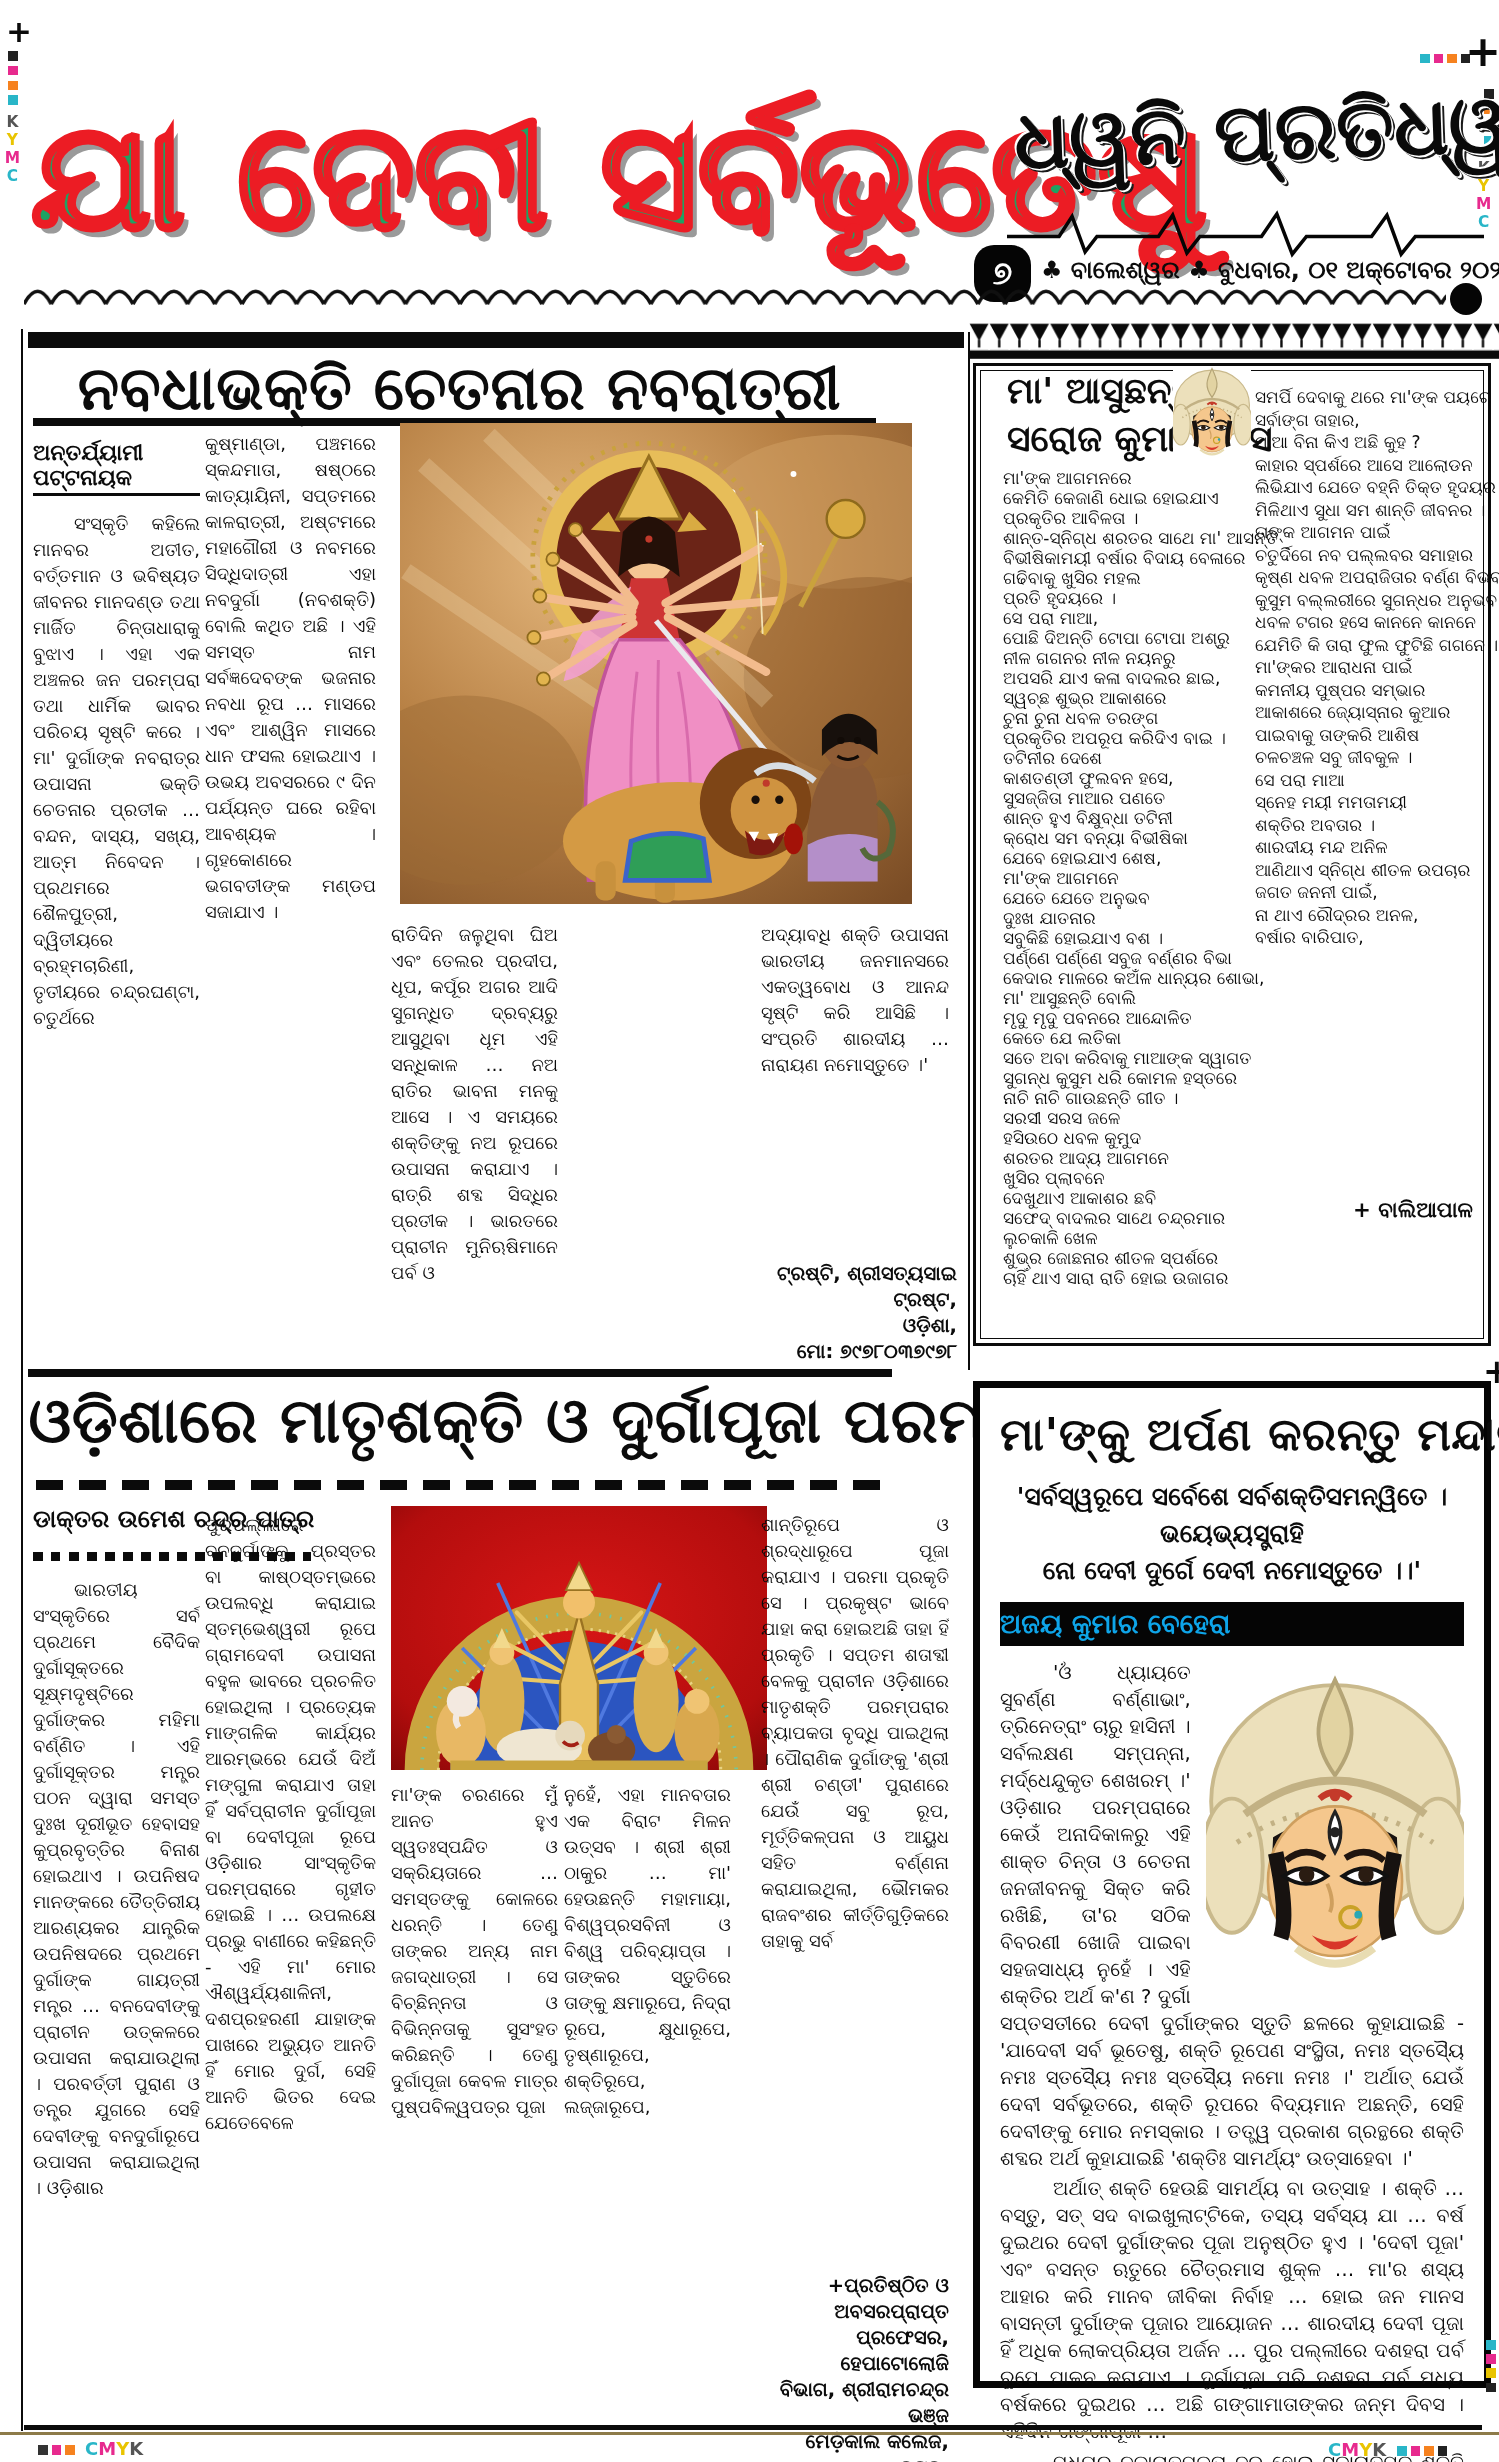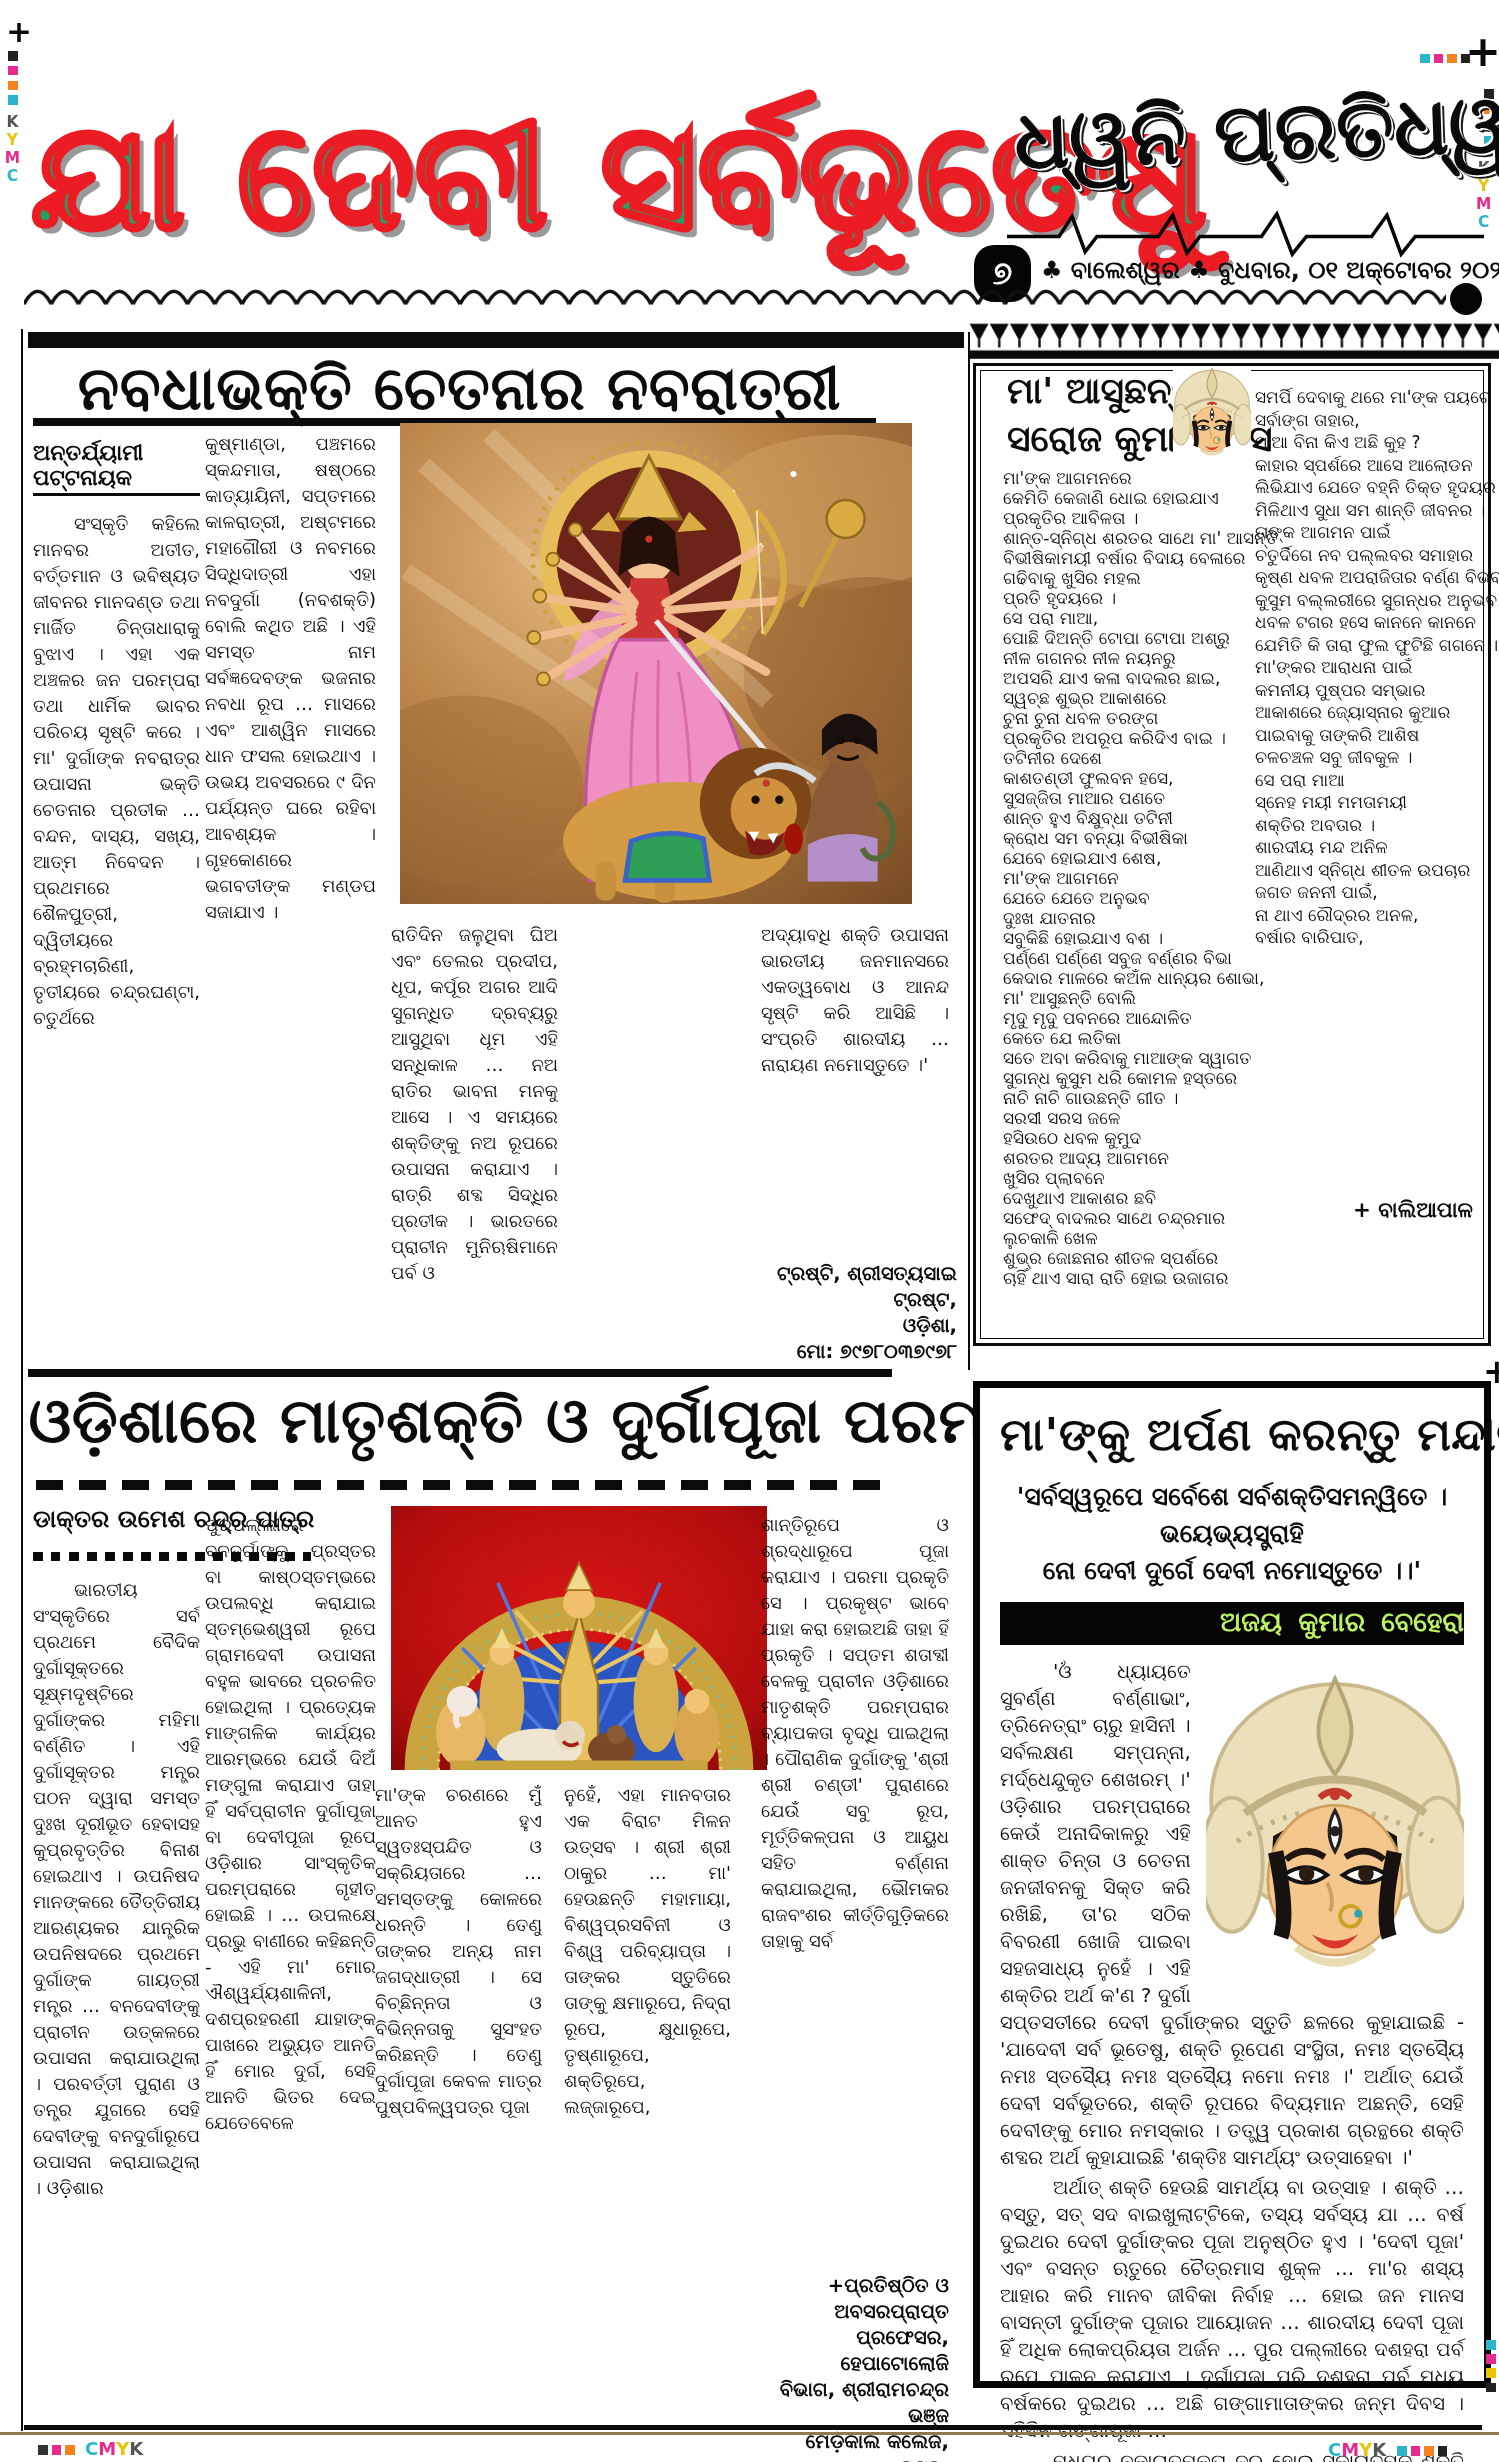--- a/index.html
+++ b/index.html
@@ -279,21 +279,21 @@
     <ellipse cx="516" cy="382" rx="38" ry="58" fill="#d9a84e"></ellipse>
       <circle cx="516" cy="330" r="21" fill="#f0c473"></circle>
     <ellipse cx="250" cy="410" rx="72" ry="34" fill="#efe6d2"></ellipse>
     <circle cx="302" cy="388" r="25" fill="#e6d9bd"></circle>
       <path d="M290 398 q12 12 26 2" stroke="#a32014" stroke-width="6" fill="none"></path>
     <ellipse cx="372" cy="412" rx="40" ry="30" fill="#7a4a28"></ellipse>
       <circle cx="380" cy="386" r="16" fill="#8a5a33"></circle>
     <rect x="100" y="430" width="434" height="16" fill="#caa53f"></rect>
   </svg>
 
-  <div class="abs bodycol just" style="left:375px;top:1782px;width:167px;height:631px;overflow:hidden;">ମା'ଙ୍କ ଚରଣରେ ମୁଁ ଆନତ ହୁଏ ସ୍ୱତଃସ୍ପନ୍ଦିତ ଓ ସକ୍ରିୟତାରେ … ସମସ୍ତଙ୍କୁ କୋଳରେ ଧରନ୍ତି । ତେଣୁ ତାଙ୍କର ଅନ୍ୟ ନାମ ଜଗଦ୍ଧାତ୍ରୀ । ସେ ବିଚ୍ଛିନ୍ନତା ଓ ବିଭିନ୍ନତାକୁ ସୁସଂହତ କରିଛନ୍ତି । ତେଣୁ ଦୁର୍ଗାପୂଜା କେବଳ ମାତ୍ର ପୁଷ୍ପବିଳ୍ୱପତ୍ର ପୂଜା</div>
+  <div class="abs bodycol just" style="left:391px;top:1782px;width:167px;height:631px;overflow:hidden;">ମା'ଙ୍କ ଚରଣରେ ମୁଁ ଆନତ ହୁଏ ସ୍ୱତଃସ୍ପନ୍ଦିତ ଓ ସକ୍ରିୟତାରେ … ସମସ୍ତଙ୍କୁ କୋଳରେ ଧରନ୍ତି । ତେଣୁ ତାଙ୍କର ଅନ୍ୟ ନାମ ଜଗଦ୍ଧାତ୍ରୀ । ସେ ବିଚ୍ଛିନ୍ନତା ଓ ବିଭିନ୍ନତାକୁ ସୁସଂହତ କରିଛନ୍ତି । ତେଣୁ ଦୁର୍ଗାପୂଜା କେବଳ ମାତ୍ର ପୁଷ୍ପବିଳ୍ୱପତ୍ର ପୂଜା</div>
   <div class="abs bodycol just" style="left:564px;top:1782px;width:167px;height:631px;overflow:hidden;">ନୁହେଁ, ଏହା ମାନବତାର ଏକ ବିରାଟ ମିଳନ ଉତ୍ସବ । ଶ୍ରୀ ଶ୍ରୀ ଠାକୁର … ମା' ହେଉଛନ୍ତି ମହାମାୟା, ବିଶ୍ୱପ୍ରସବିନୀ ଓ ବିଶ୍ୱ ପରିବ୍ୟାପ୍ତା । ତାଙ୍କର ସ୍ତୁତିରେ ତାଙ୍କୁ କ୍ଷମାରୂପେ, ନିଦ୍ରା ରୂପେ, କ୍ଷୁଧାରୂପେ, ତୃଷ୍ଣାରୂପେ, ଶକ୍ତିରୂପେ, ଲଜ୍ଜାରୂପେ,</div>
   <div class="abs bodycol just" style="left:761px;top:1512px;width:188px;height:746px;overflow:hidden;">ଶାନ୍ତିରୂପେ ଓ ଶ୍ରଦ୍ଧାରୂପେ ପୂଜା କରାଯାଏ । ପରମା ପ୍ରକୃତି ସେ । ପ୍ରକୃଷ୍ଟ ଭାବେ ଯାହା କରା ହୋଇଅଛି ତାହା ହିଁ ପ୍ରକୃତି । ସପ୍ତମ ଶତାବ୍ଦୀ ବେଳକୁ ପ୍ରାଚୀନ ଓଡ଼ିଶାରେ ମାତୃଶକ୍ତି ପରମ୍ପରାର ବ୍ୟାପକତା ବୃଦ୍ଧି ପାଇଥିଲା । ପୌରାଣିକ ଦୁର୍ଗାଙ୍କୁ 'ଶ୍ରୀ ଶ୍ରୀ ଚଣ୍ଡୀ' ପୁରାଣରେ ଯେଉଁ ସବୁ ରୂପ, ମୂର୍ତ୍ତିକଳ୍ପନା ଓ ଆୟୁଧ ସହିତ ବର୍ଣ୍ଣନା କରାଯାଇଥିଲା, ଭୌମକର ରାଜବଂଶର କୀର୍ତ୍ତିଗୁଡ଼ିକରେ ତାହାକୁ ସର୍ବ</div>
   <div class="abs signoff-wrap" style="left:761px;top:2273px;width:188px;">
       <div class="sline">+ପ୍ରତିଷ୍ଠିତ ଓ ଅବସରପ୍ରାପ୍ତ</div>
       <div class="sline">ପ୍ରଫେସର, ହେପାଟୋଲୋଜି</div>
       <div class="sline">ବିଭାଗ, ଶ୍ରୀରାମଚନ୍ଦ୍ର ଭଞ୍ଜ</div>
       <div class="sline">ମେଡ଼ିକାଲ କଲେଜ, କଟକ,</div>
     </div>
 
   <svg class="abs" style="left:969px;top:323px;" width="530" height="36" viewBox="0 0 894 60">
@@ -387,21 +387,21 @@
       <div class="pline2">ଜଗତ ଜନନୀ ପାଇଁ,</div>
       <div class="pline2">ନା ଥାଏ ରୌଦ୍ରର ଅନଳ,</div>
       <div class="pline2">ବର୍ଷାର ବାରିପାତ,</div>
     </div>
   <div class="abs" style="left:1274px;top:1197px;width:199px;text-align:right;font-size:21.3px;font-weight:bold;">+ ବାଲିଆପାଳ</div>
 
   <div class="abs a3box a3" style="left:973px;top:1381px;width:518px;height:1007px;">
     <div class="headline" style="font-size:45px;text-align:center;margin:8.3px 0 15.4px 0;">ମା'ଙ୍କୁ ଅର୍ପଣ କରନ୍ତୁ ମନ୍ଦାର</div>
     <div style="font-size:25px;font-weight:bold;text-align:center;line-height:37px;">'ସର୍ବସ୍ୱରୂପେ ସର୍ବେଶେ ସର୍ବଶକ୍ତିସମନ୍ୱିତେ । ଭୟେଭ୍ୟସ୍ତ୍ରାହି</div>
     <div style="font-size:25px;font-weight:bold;text-align:center;line-height:37px;margin-bottom:13px;">ନୋ ଦେବୀ ଦୁର୍ଗେ ଦେବୀ ନମୋସ୍ତୁତେ ।।'</div>
-    <div style="background:#050505;color:#bef264;font-size:27px;font-weight:bold;text-align:right;padding:6px 0;margin-bottom:13px;font-family:Liberation Mono, monospace;">ଅଜୟ କୁମାର ବେହେରା</div>
+    <div style="background:#050505;color:#0ea5e9;font-size:27px;font-weight:bold;text-align:left;padding:6px 0;margin-bottom:13px;">ଅଜୟ କୁମାର ବେହେରା</div>
     <div>
       <div class="a3-face">
         <svg width="258" height="320" viewBox="0 0 200 240">
             <use href="#durgaFace"></use>
           </svg>
       </div>
       <p class="just" style="text-indent:53px;">'ଓଁ ଧ୍ୟାୟତେ ସୁବର୍ଣ୍ଣ ବର୍ଣ୍ଣାଭାଂ, ତ୍ରିନେତ୍ରାଂ ଚାରୁ ହାସିନୀ । ସର୍ବଲକ୍ଷଣ ସମ୍ପନ୍ନା, ମର୍ଦ୍ଧେନ୍ଦୁକୃତ ଶେଖରମ୍ ।' ଓଡ଼ିଶାର ପରମ୍ପରାରେ କେଉଁ ଅନାଦିକାଳରୁ ଏହି ଶାକ୍ତ ଚିନ୍ତା ଓ ଚେତନା ଜନଜୀବନକୁ ସିକ୍ତ କରି ରଖିଛି, ତା'ର ସଠିକ ବିବରଣୀ ଖୋଜି ପାଇବା ସହଜସାଧ୍ୟ ନୁହେଁ । ଏହି ଶକ୍ତିର ଅର୍ଥ କ'ଣ ? ଦୁର୍ଗା ସପ୍ତସତୀରେ ଦେବୀ ଦୁର୍ଗାଙ୍କର ସ୍ତୁତି ଛଳରେ କୁହାଯାଇଛି - 'ଯାଦେବୀ ସର୍ବ ଭୂତେଷୁ, ଶକ୍ତି ରୂପେଣ ସଂସ୍ଥିତା, ନମଃ ସ୍ତସ୍ୟୈ ନମଃ ସ୍ତସ୍ୟୈ ନମଃ ସ୍ତସ୍ୟୈ ନମୋ ନମଃ ।' ଅର୍ଥାତ୍ ଯେଉଁ ଦେବୀ ସର୍ବଭୂତରେ, ଶକ୍ତି ରୂପରେ ବିଦ୍ୟମାନ ଅଛନ୍ତି, ସେହି ଦେବୀଙ୍କୁ ମୋର ନମସ୍କାର । ତତ୍ତ୍ୱ ପ୍ରକାଶ ଗ୍ରନ୍ଥରେ ଶକ୍ତି ଶବ୍ଦର ଅର୍ଥ କୁହାଯାଇଛି 'ଶକ୍ତିଃ ସାମର୍ଥ୍ୟଂ ଉତ୍ସାହେବା ।'</p>
       <p class="just" style="text-indent:53px;">ଅର୍ଥାତ୍ ଶକ୍ତି ହେଉଛି ସାମର୍ଥ୍ୟ ବା ଉତ୍ସାହ । ଶକ୍ତି … ବସ୍ତୁ, ସତ୍ ସଦ ବାଇଖୁଲାଟ୍ଟିକେ, ତସ୍ୟ ସର୍ବସ୍ୟ ଯା … ବର୍ଷ ଦୁଇଥର ଦେବୀ ଦୁର୍ଗାଙ୍କର ପୂଜା ଅନୁଷ୍ଠିତ ହୁଏ । 'ଦେବୀ ପୂଜା' ଏବଂ ବସନ୍ତ ଋତୁରେ ଚୈତ୍ରମାସ ଶୁକ୍ଳ … ମା'ର ଶସ୍ୟ ଆହାର କରି ମାନବ ଜୀବିକା ନିର୍ବାହ … ହୋଇ ଜନ ମାନସ ବାସନ୍ତୀ ଦୁର୍ଗାଙ୍କ ପୂଜାର ଆୟୋଜନ … ଶାରଦୀୟ ଦେବୀ ପୂଜା ହିଁ ଅଧିକ ଲୋକପ୍ରିୟତା ଅର୍ଜନ … ପୁର ପଲ୍ଲୀରେ ଦଶହରା ପର୍ବ ରୂପେ ପାଳନ କରାଯାଏ । ଦୁର୍ଗାପୂଜା ପରି ଦଶହରା ପର୍ବ ମଧ୍ୟ ବର୍ଷକରେ ଦୁଇଥର … ଅଛି ଗଙ୍ଗାମାତାଙ୍କର ଜନ୍ମ ଦିବସ । ଏହିଦିନ ଗଙ୍ଗାପୂଜା …</p>
       <p class="just" style="text-indent:53px;">ମଧ୍ୟର‍ୁ ନକାରାତ୍ମକତା ଦୂର ହୋଇ ସକାରାତ୍ମକ ଶକ୍ତି ସଂଚାରିତ ହେବ । ତେବେ ଏହା କରିବାକୁ ଅନିଚ୍ଛୁକ ସଦସ୍ୟଙ୍କ ଠାରେ ଜୋରଜବରଦସ୍ତ କରିବେ ନାହିଁ । କାରଣ ଶ୍ରଦ୍ଧା ବିଶ୍ୱାସ ବିନା କୌଣସି ପୂଜା ସିଦ୍ଧ ହୁଏନାହିଁ । ଦଶହରା ଦିନ ଗୁରୁବାର ପଡ଼ିଲେ ଗୃହିଣୀମାନେ ପରିବାରର ମଙ୍ଗଳ ଲାଗି ସୁଦଶାବ୍ରତ ପାଳନ କରି ଗୃହଲକ୍ଷ୍ମୀଙ୍କ ପୂଜା କରନ୍ତି । ଭାଦ୍ରବ ମାସ ଶୁକ୍ଳପକ୍ଷ ଷଷ୍ଠୀ ଠାରୁ ଆରମ୍ଭ ହୋଇଥିବା ସୋମନାଥ ବ୍ରତର ଉଦଯାପନ ପର୍ବ ମଧ୍ୟ ଦଶହରା ତିଥିରେ ପାଳିତ ହୁଏ । ପରମ-ଈଶ୍ୱରୀ ଦେବୀ ଦୁର୍ଗା ବିଶ୍ୱର ସକଳ ବସ୍ତୁରେ ପରିବ୍ୟାପ୍ତ ।</p>
 

